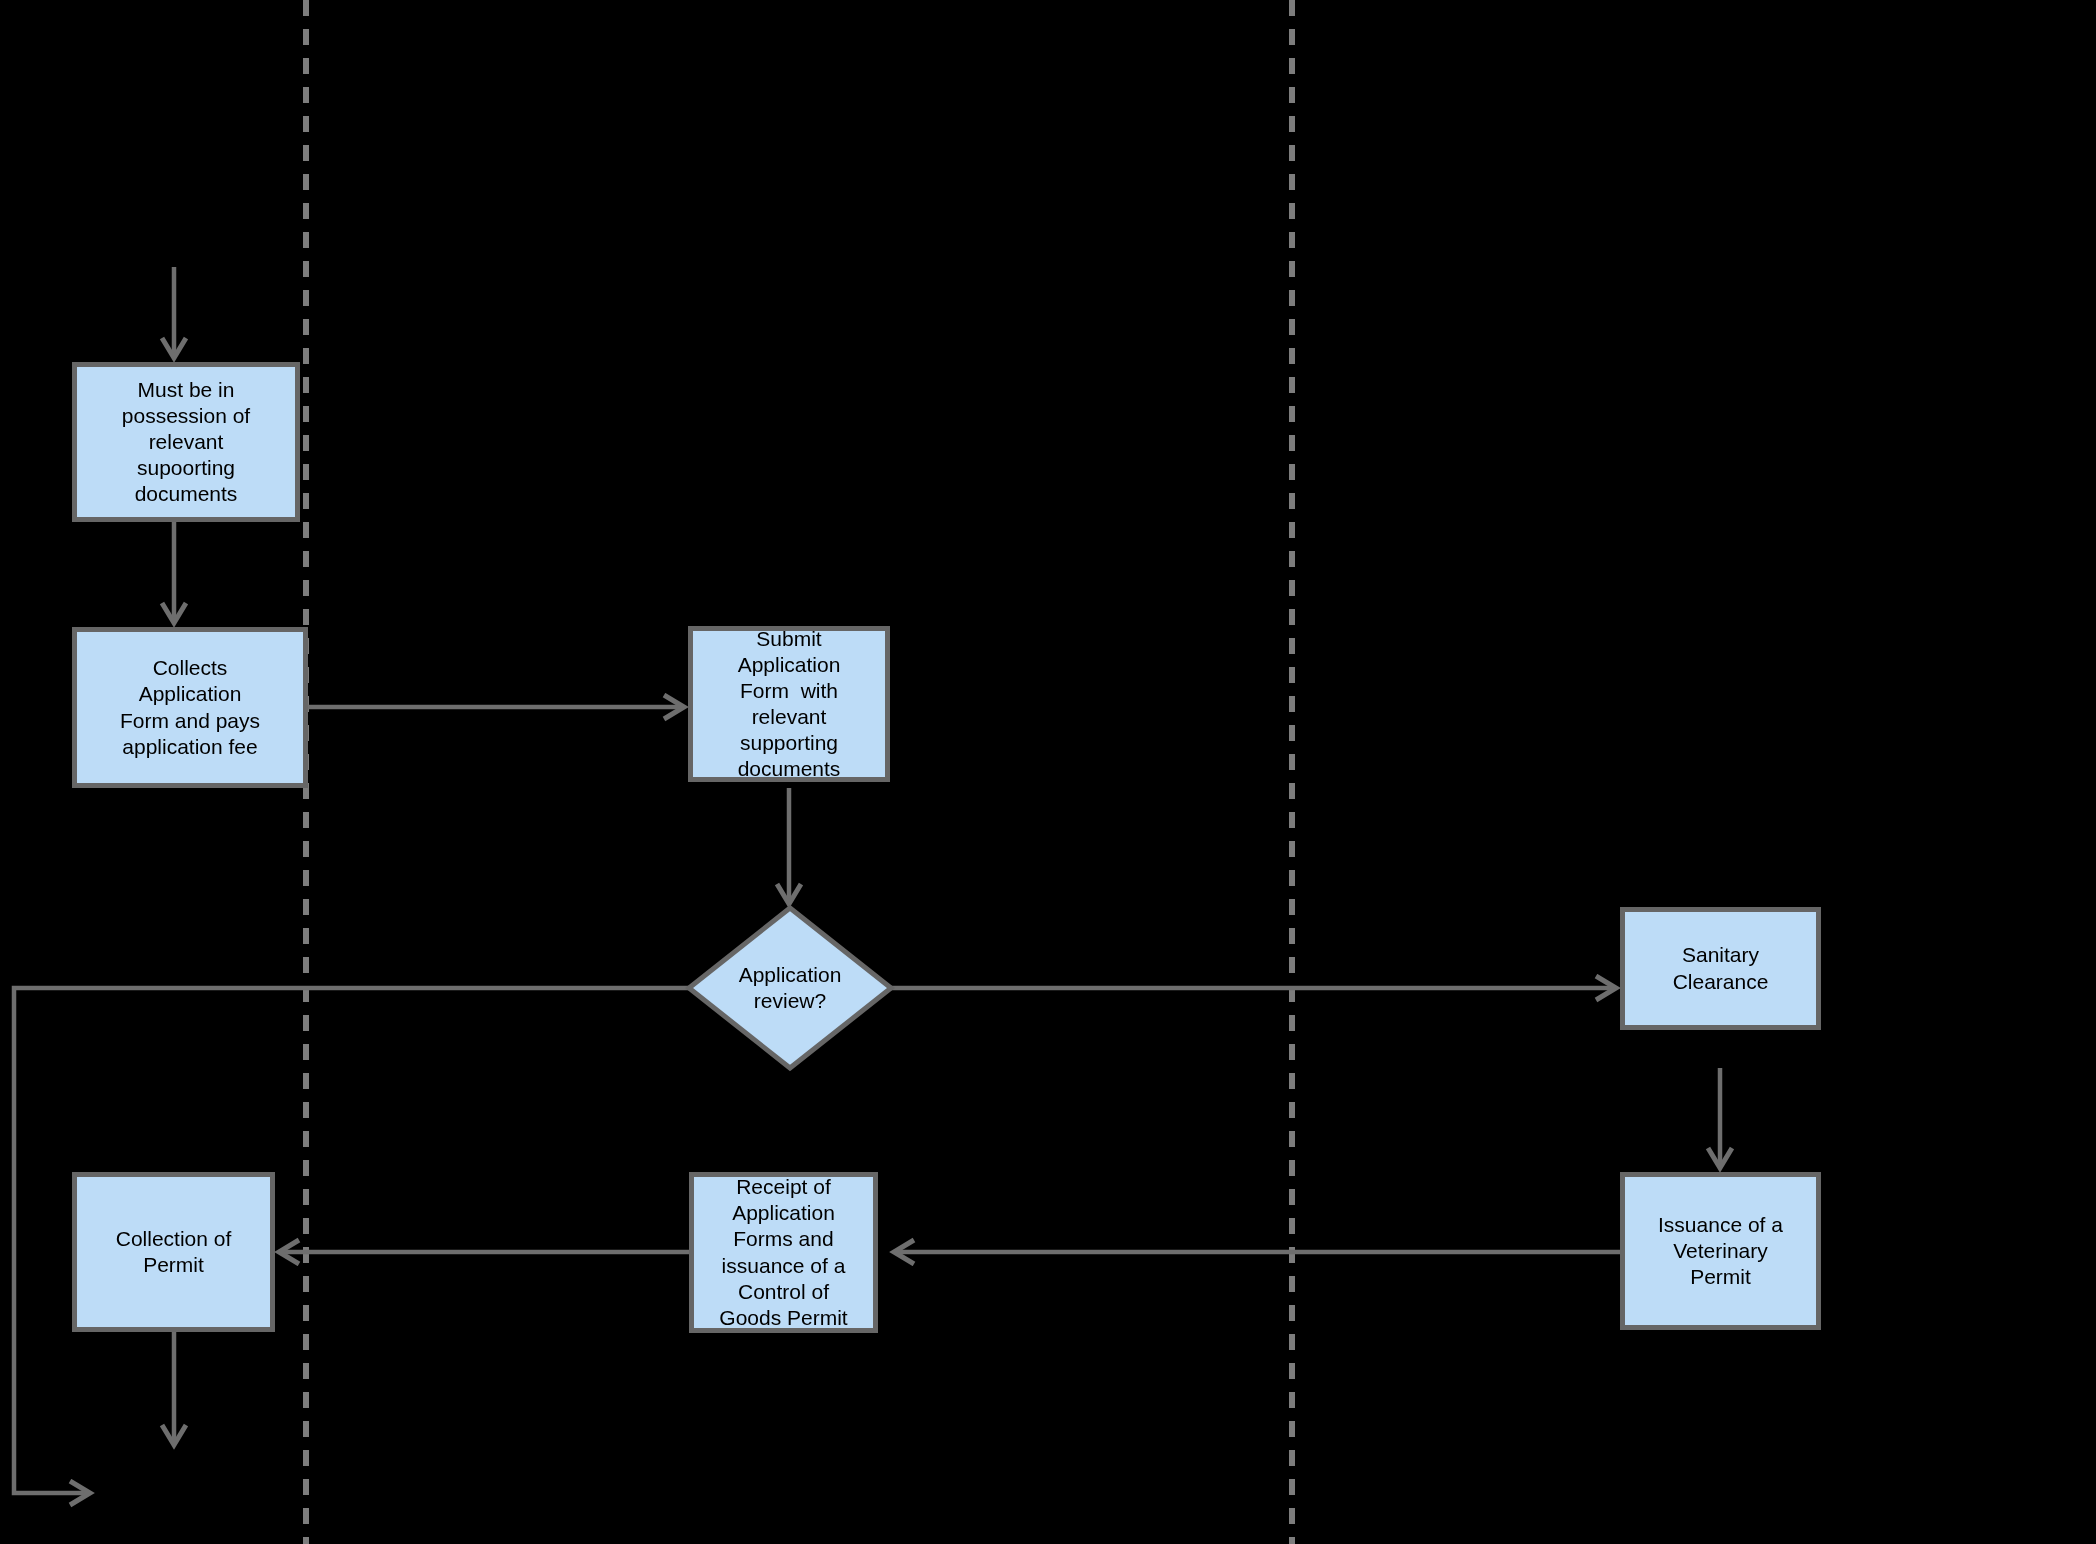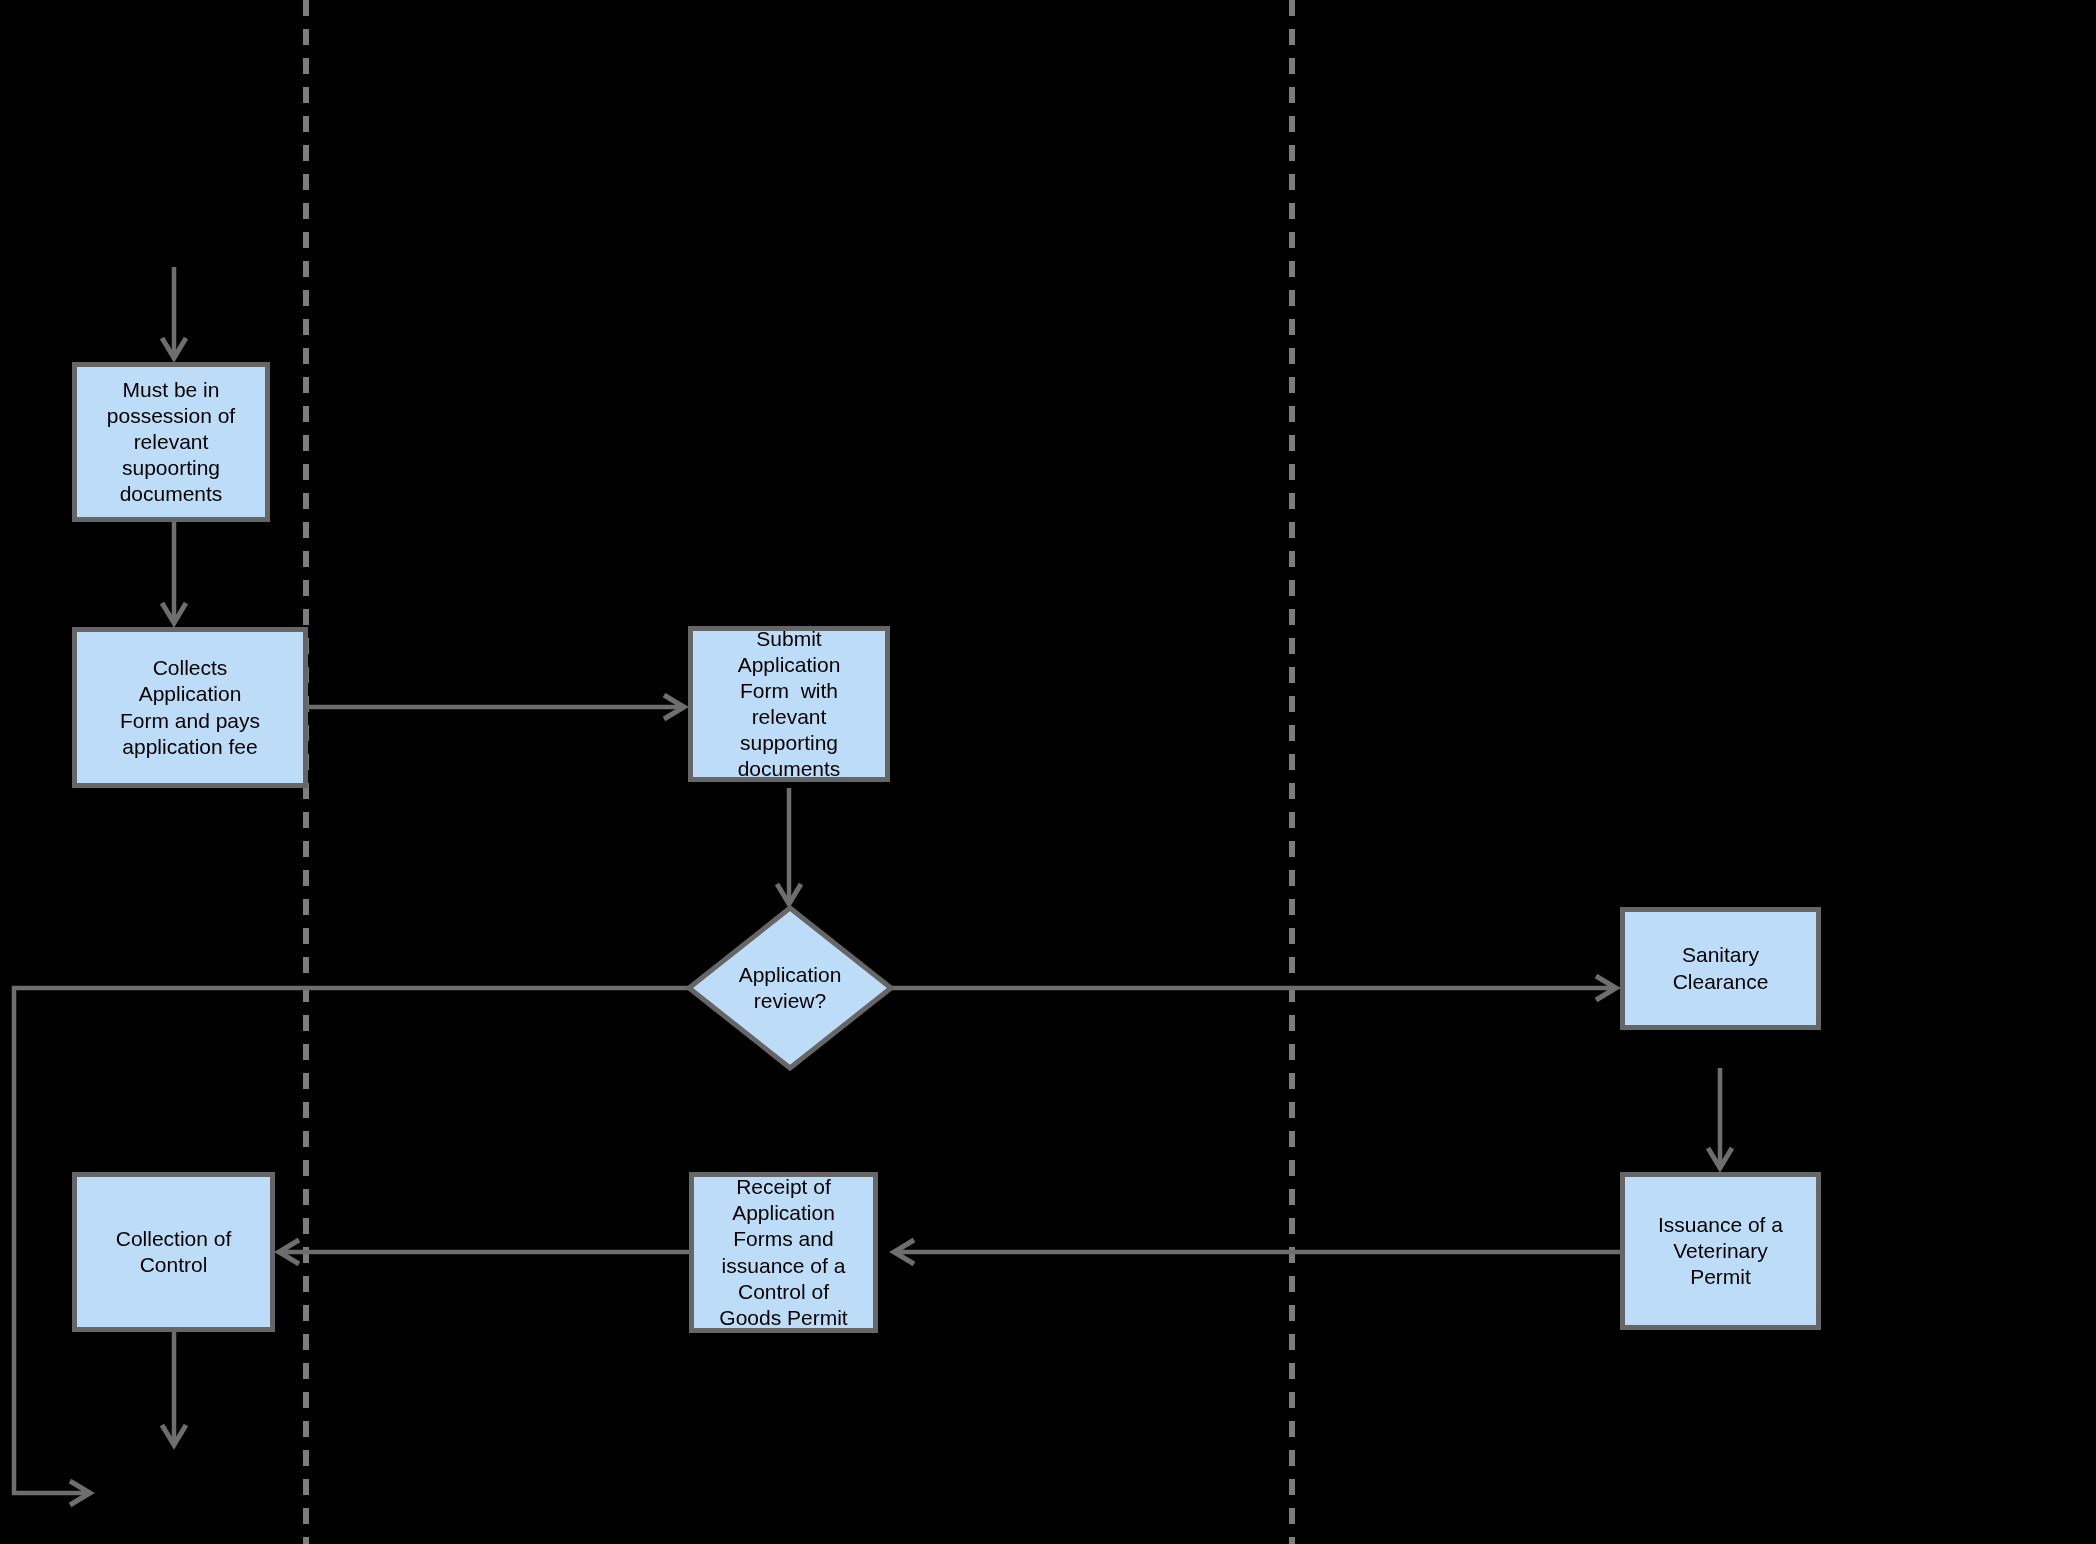--- a/index.html
+++ b/index.html
@@ -37,21 +37,21 @@
     display:flex;
     align-items:center;
     justify-content:center;
     text-align:center;
     font-size:21px;
     line-height:1.24;
     color:#000;
     white-space:pre-wrap;
   }
   #n-start{left:93px;top:175px;width:162px;height:92px;}
-  #n-possess{left:72px;top:362px;width:198px;height:160px;}
+  #n-possess{left:72px;top:362px;width:228px;height:160px;}
   #n-collect{left:72px;top:627px;width:236px;height:161px;}
   #n-submit{left:688px;top:626px;width:202px;height:156px;}
   #n-review{left:690px;top:908px;width:200px;height:160px;}
   #n-sanitary{left:1620px;top:907px;width:201px;height:123px;}
   #n-issuance{left:1620px;top:1172px;width:201px;height:158px;}
   #n-receipt{left:689px;top:1172px;width:189px;height:161px;}
   #n-collection{left:72px;top:1172px;width:203px;height:160px;}
   #n-end{left:94px;top:1449px;width:156px;height:90px;border-radius:45px;}
 </style>
 </head>
@@ -115,16 +115,16 @@
 Permit</div>
 
   <div class="node" id="n-receipt">Receipt of
 Application
 Forms and
 issuance of a
 Control of
 Goods Permit</div>
 
   <div class="node" id="n-collection">Collection of
-Control</div>
+Permit</div>
 
 
 </div>
 
 </body></html>

